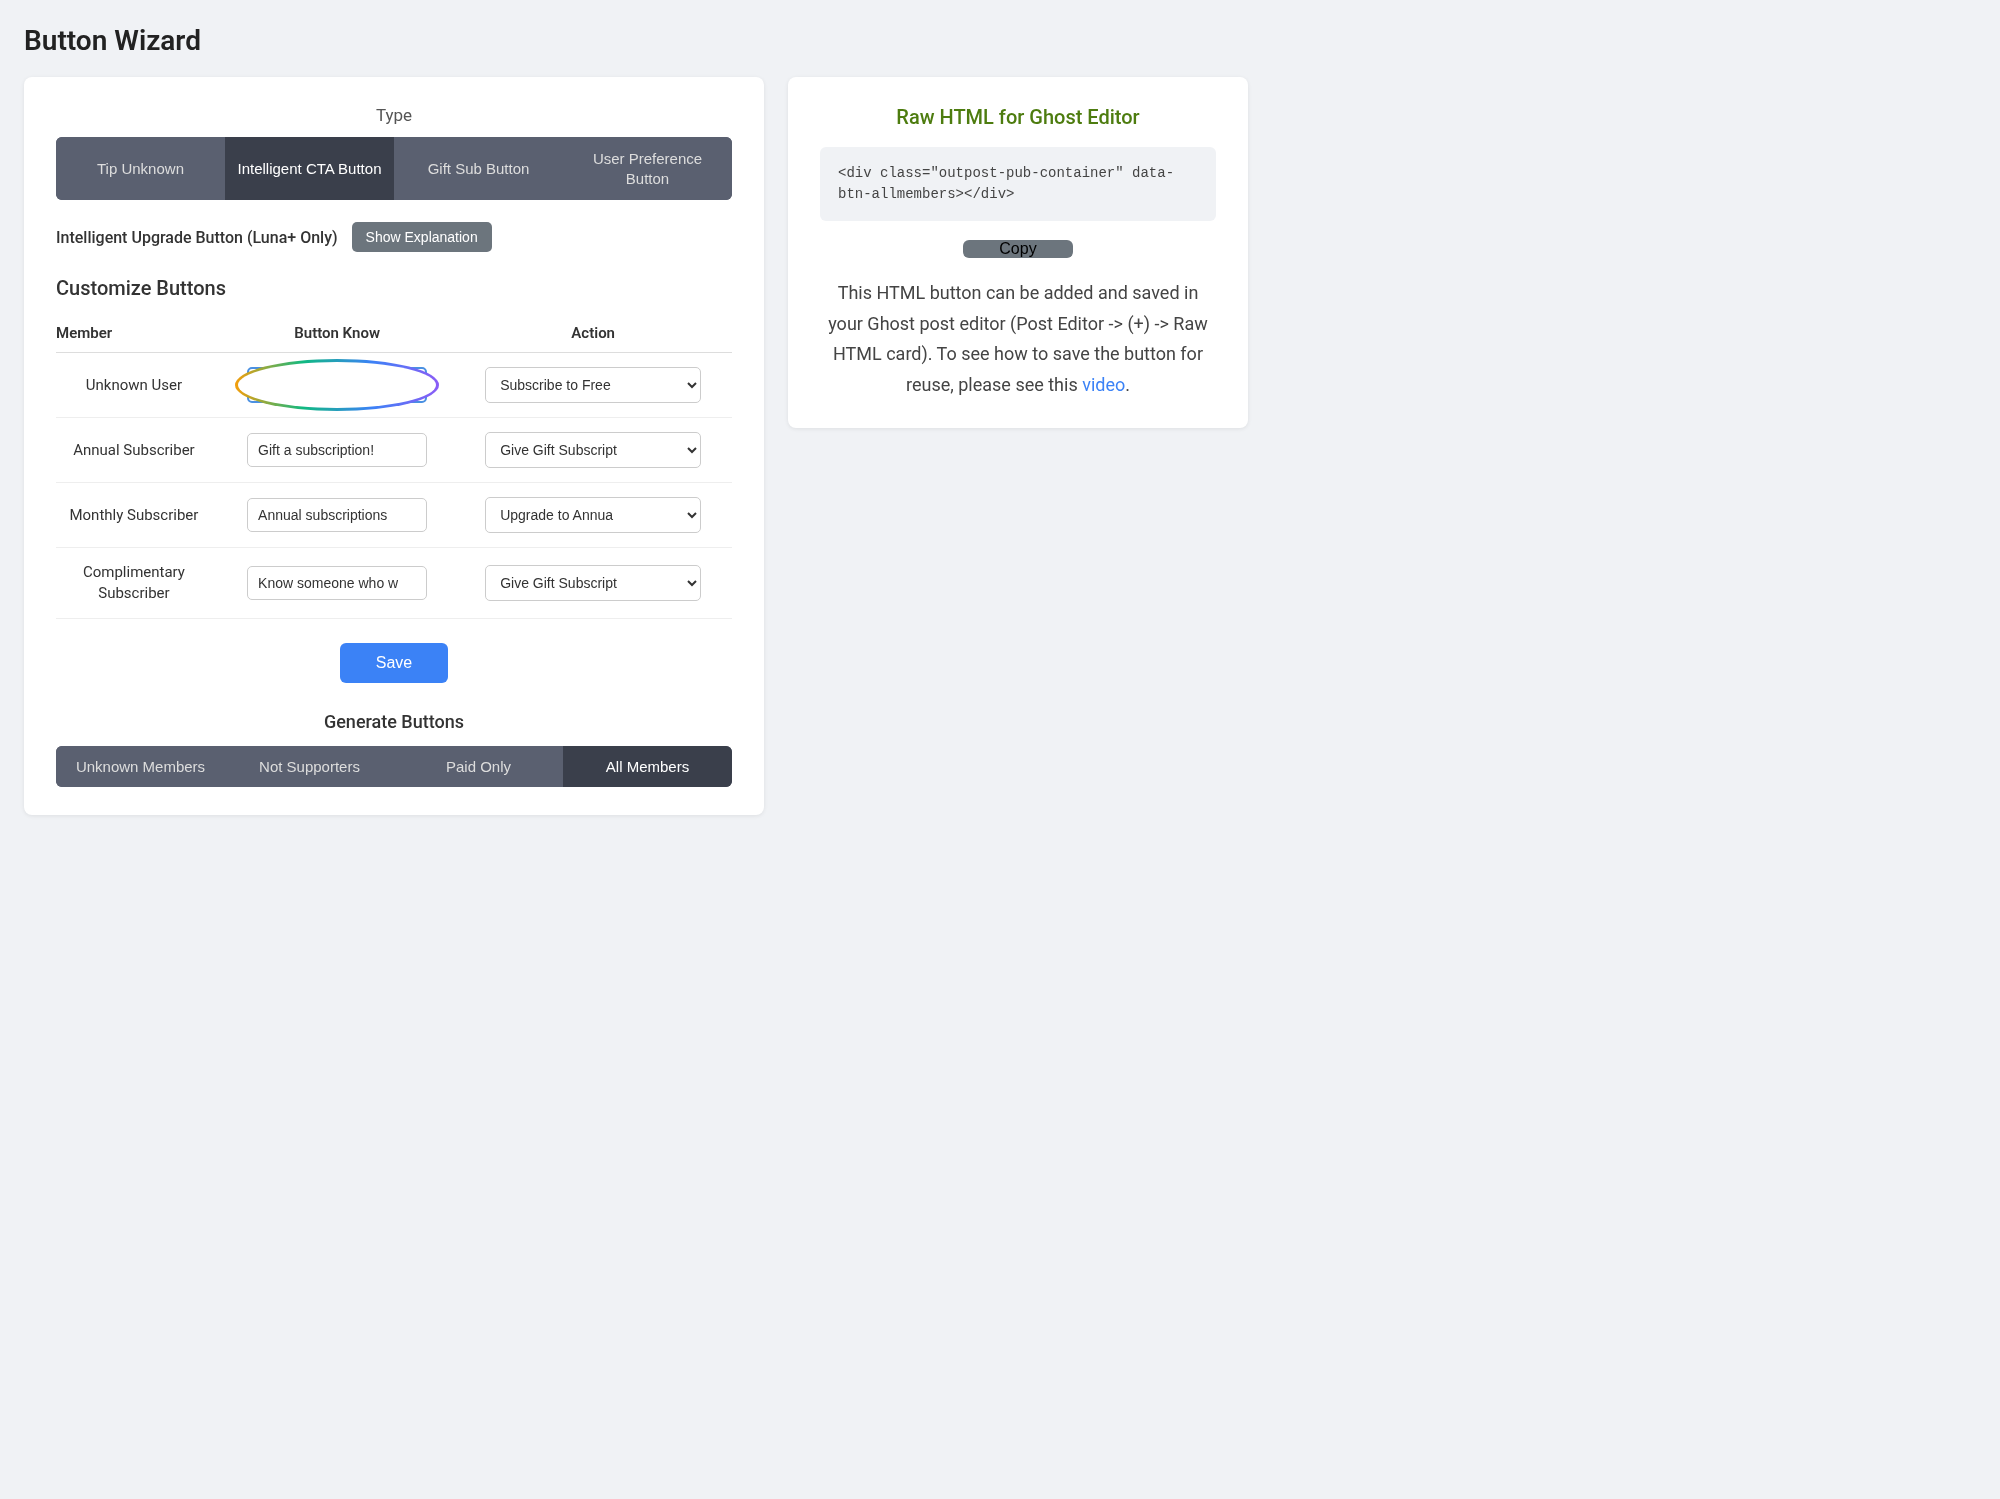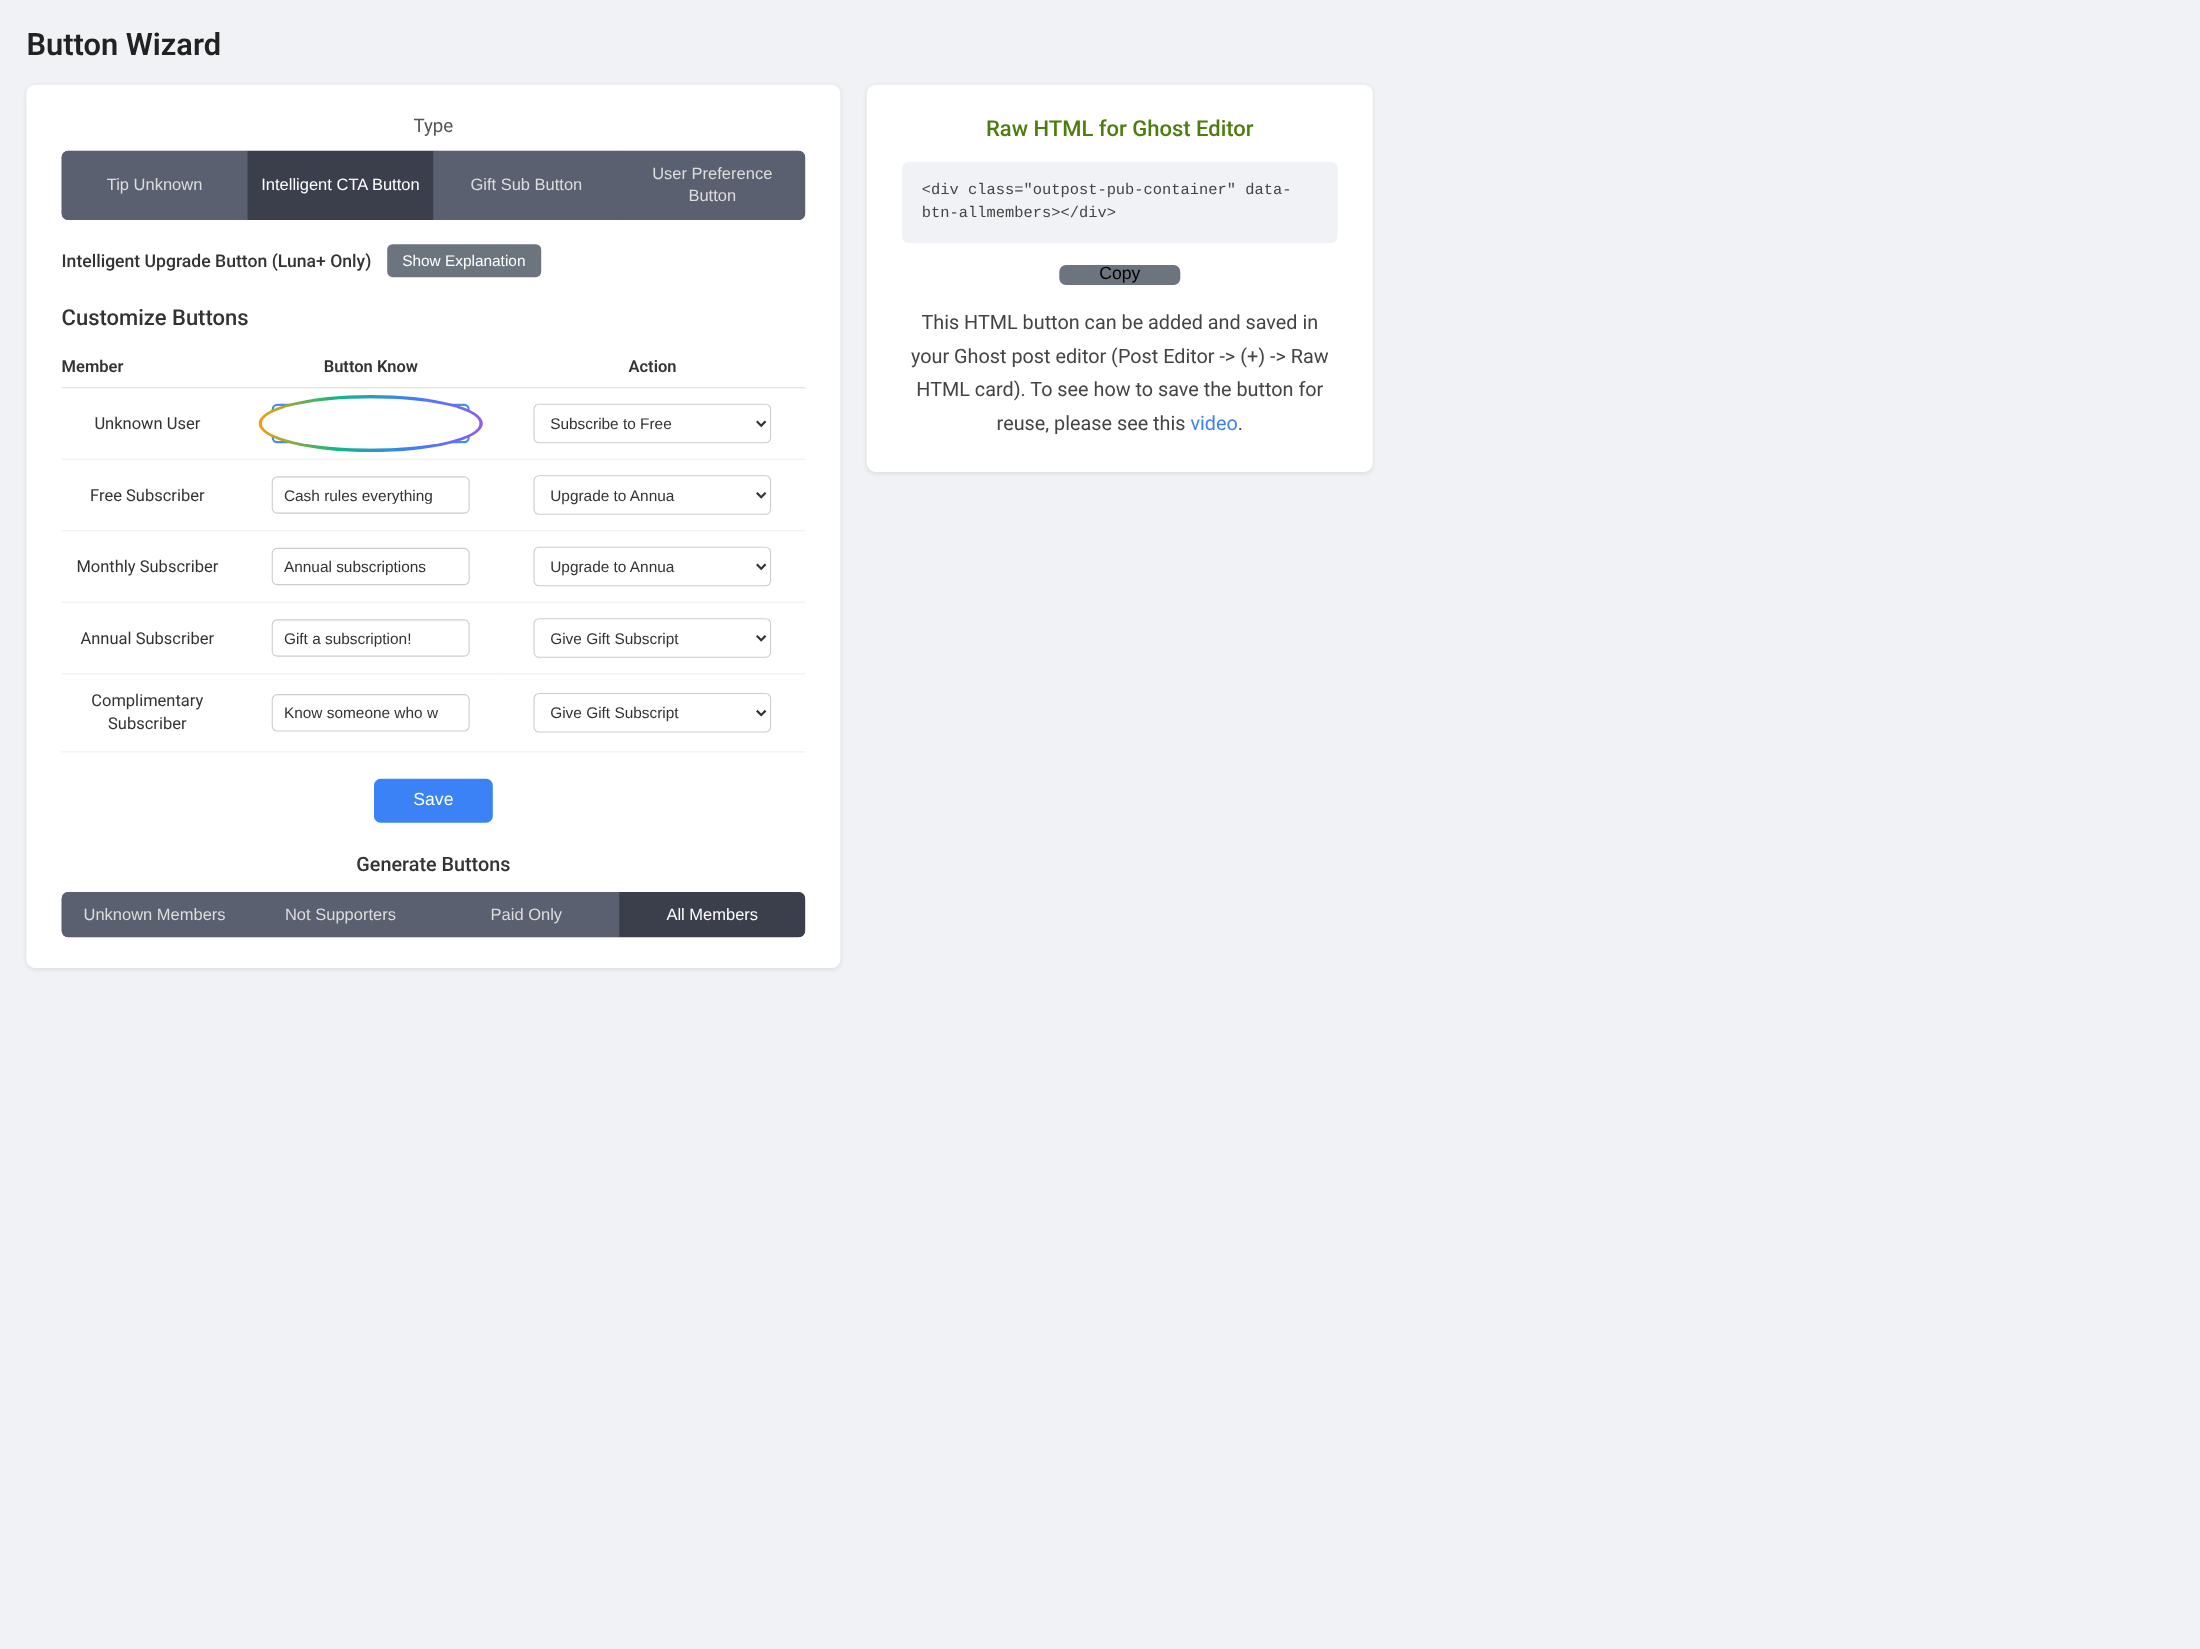--- a/index.html
+++ b/index.html
@@ -309,58 +309,45 @@
           </td>
           <td>
             <select class="action-select">
               <option>Subscribe to Free</option>
               <option>Upgrade to Annual</option>
               <option>Give Gift Subscription</option>
             </select>
           </td>
         </tr>
 
-        <tr>
-          <td>Free Subscriber</td>
-          <td>
-            <input type="text" class="text-input" value="Cash rules everything" style="">
+
+        <tr>
+          <td>Annual Subscriber</td>
+          <td>
+            <input type="text" class="text-input" value="Gift a subscription!" style="">
+          </td>
+          <td>
+            <select class="action-select">
+              <option>Give Gift Subscript</option>
+              <option>Subscribe to Free</option>
+              <option>Upgrade to Annual</option>
+            </select>
+          </td>
+        </tr>
+
+        <tr>
+          <td>Monthly Subscriber</td>
+          <td>
+            <input type="text" class="text-input" value="Annual subscriptions" style="">
           </td>
           <td>
             <select class="action-select">
               <option>Upgrade to Annua</option>
               <option>Subscribe to Free</option>
               <option>Give Gift Subscription</option>
-            </select>
-          </td>
-        </tr>
-
-        <tr>
-          <td>Monthly Subscriber</td>
-          <td>
-            <input type="text" class="text-input" value="Annual subscriptions" style="">
-          </td>
-          <td>
-            <select class="action-select">
-              <option>Upgrade to Annua</option>
-              <option>Subscribe to Free</option>
-              <option>Give Gift Subscription</option>
-            </select>
-          </td>
-        </tr>
-
-        <tr>
-          <td>Annual Subscriber</td>
-          <td>
-            <input type="text" class="text-input" value="Gift a subscription!" style="">
-          </td>
-          <td>
-            <select class="action-select">
-              <option>Give Gift Subscript</option>
-              <option>Subscribe to Free</option>
-              <option>Upgrade to Annual</option>
             </select>
           </td>
         </tr>
 
         <tr>
           <td class="member-label-complimentary">
             <div>Complimentary</div>
             <div>Subscriber</div>
           </td>
           <td>

